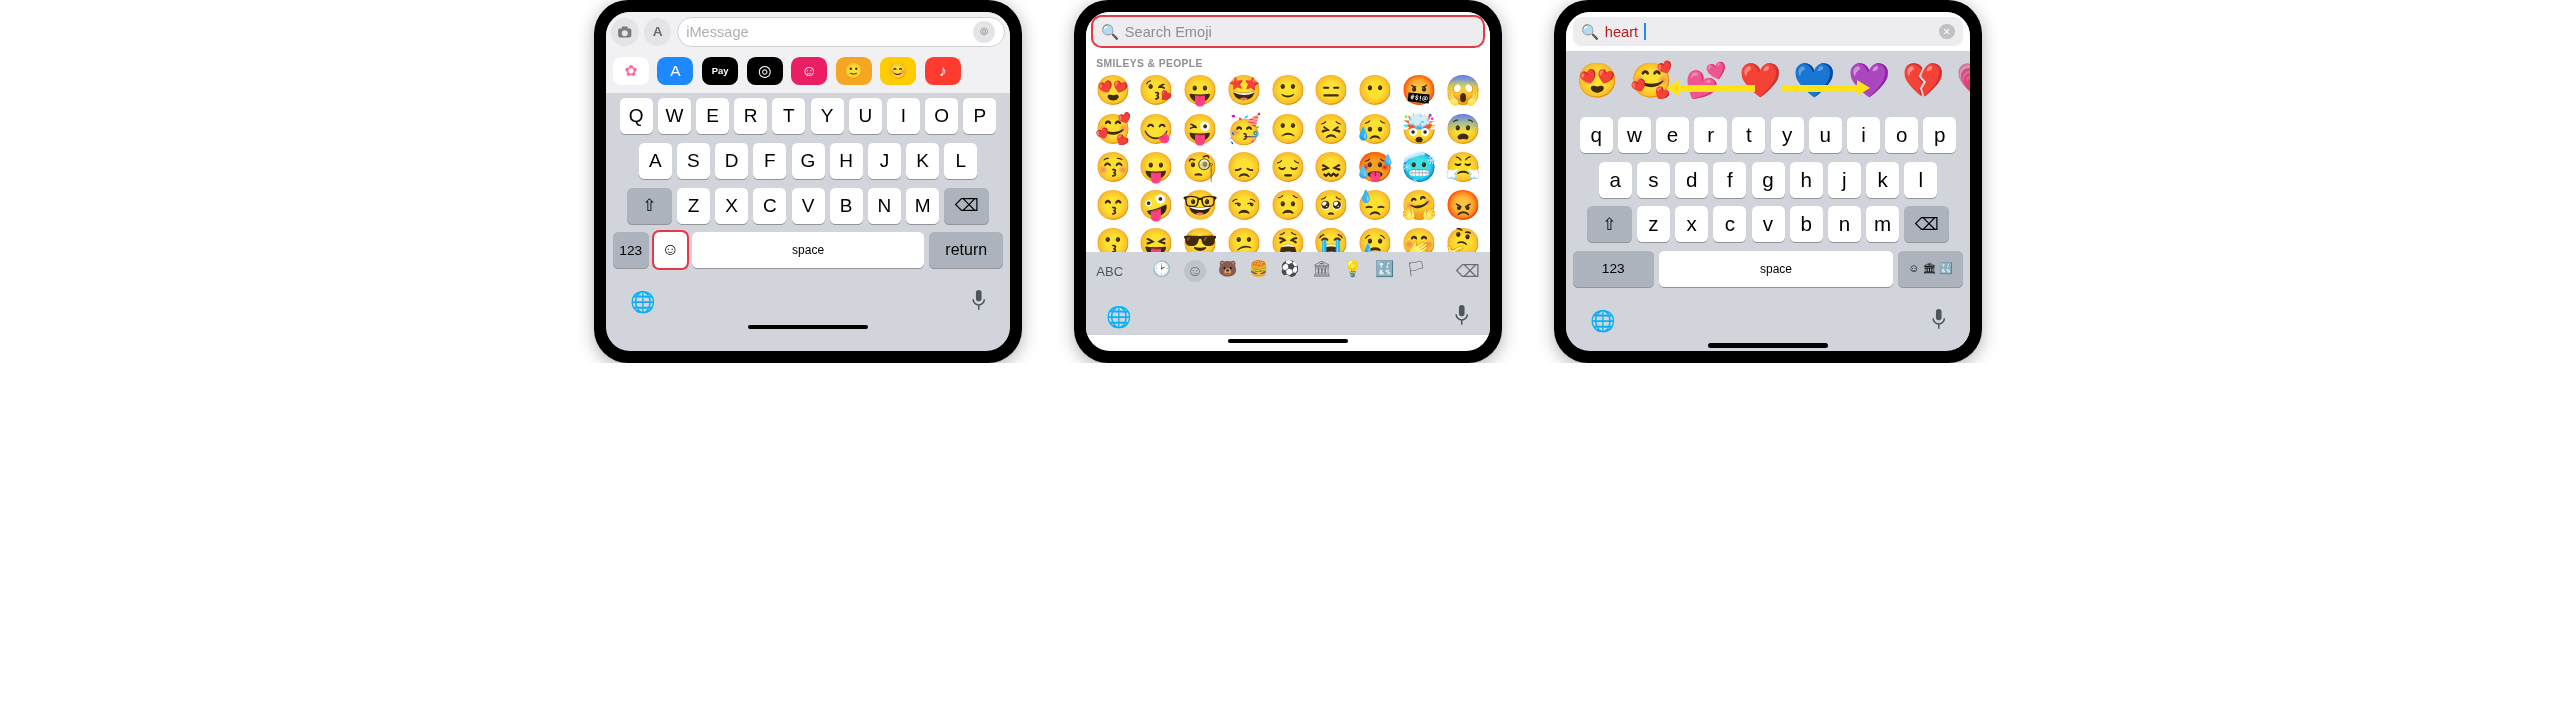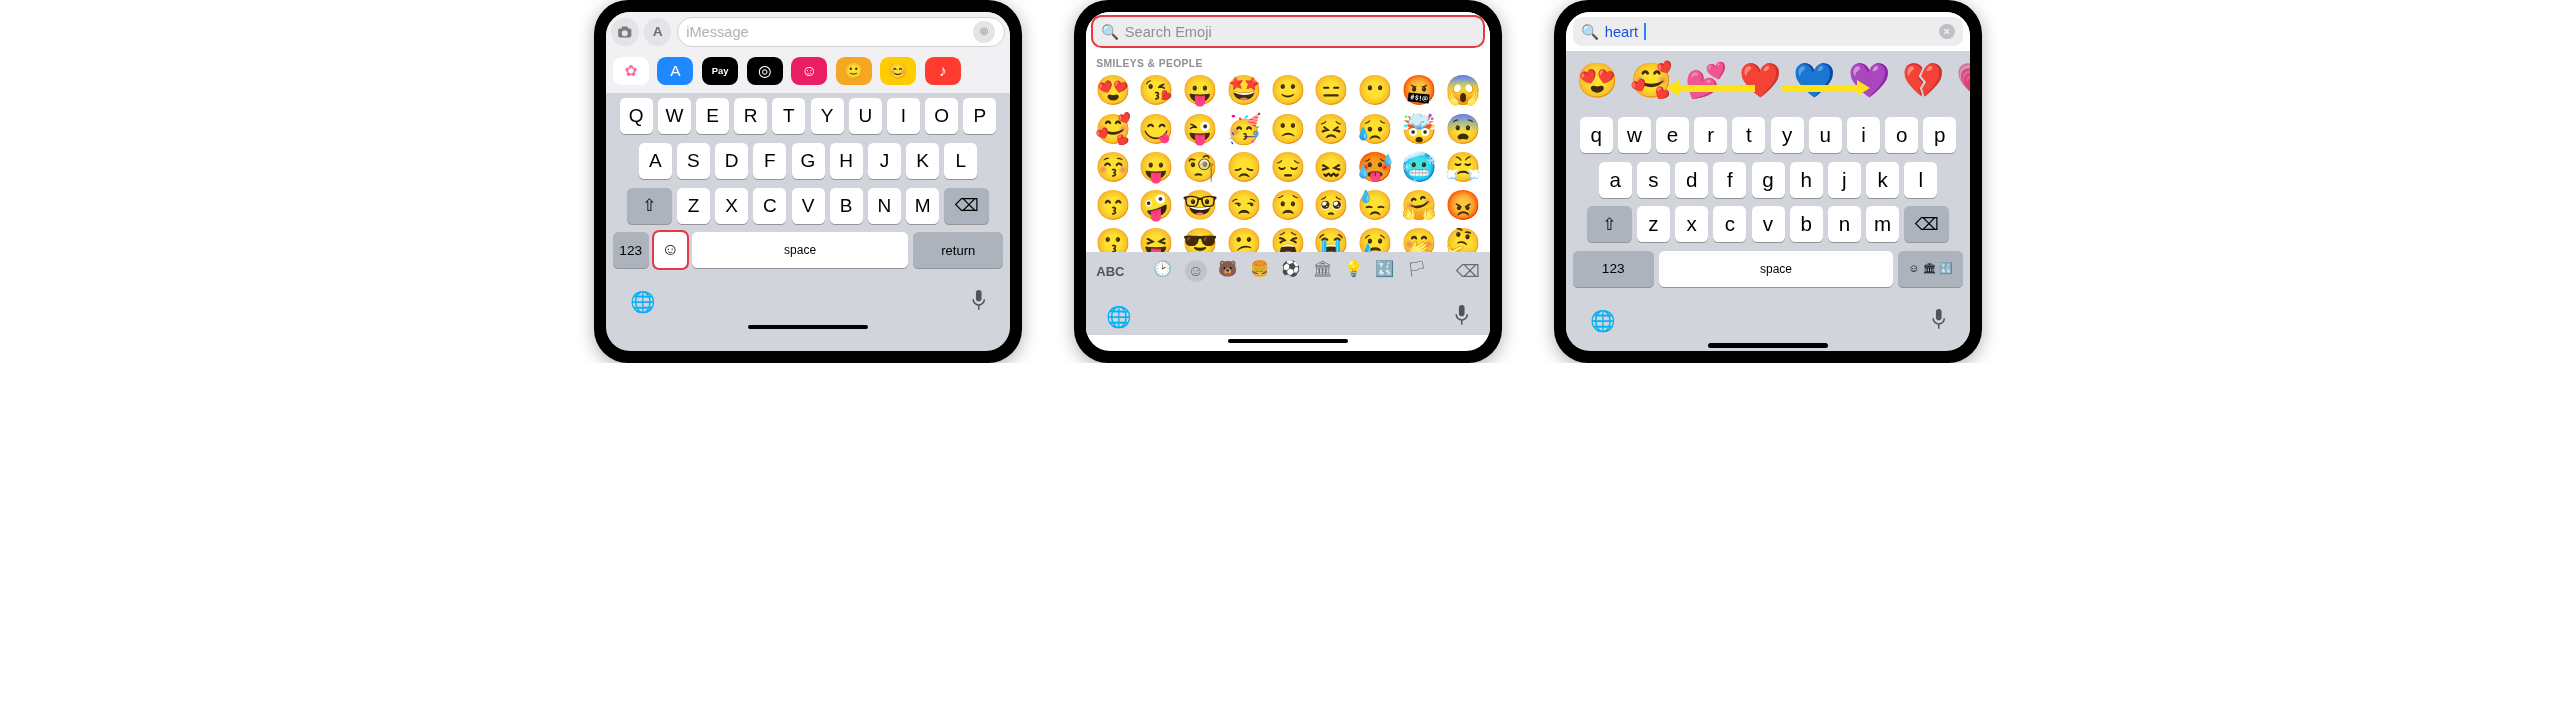--- a/index.html
+++ b/index.html
@@ -99,21 +99,21 @@
     display: flex;
     align-items: center;
     justify-content: center;
     font-size: 19px;
     color: #000;
     width: 33px;
   }
   .key.lower { font-size: 20.6px; }
   .key-wide { width: 45px; background: #adb3bd; font-size: 13.7px; }
   .spacebar { flex:1; background:#fff; font-size:12px; }
-  .return-key { width: 90px; background:#adb3bd; font-size:13px; }
+  .return-key { width: 74px; background:#adb3bd; font-size:16px; }
   .num-key { width: 36px; background:#adb3bd; font-size:13.7px; }
   .emoji-key { width: 33px; background:#fff; font-size:17px; }
   .bottom-row {
     display:flex;
     justify-content:space-between;
     padding: 13.7px 20.6px 5.2px;
   }
   .globe, .mic { font-size:20.6px; color:#50555c; }
   .home-ind {
     width: 120px; height:4.3px; background:#000; border-radius:2.6px;
@@ -173,21 +173,21 @@
     padding: 8.6px 10.3px;
     font-size:12px;
     color:#6b6b70;
   }
   .cat-icons { display:flex; gap:12px; font-size:15.5px; }
   .cat-active {
     background:#bfc4cc; border-radius:50%; width:22px;height:22px;
     display:flex;align-items:center;justify-content:center;
   }
   
-  .search-val { color:#1d4ed8; }
+  .search-val { color:#b91c1c; }
   .cursor {
     display:inline-block; width:1.7px; height:17px; background:#1e88ff;
     vertical-align: middle; margin-left:0.9px;
   }
   .clear-btn {
     margin-left:auto; width:15.5px;height:15.5px;border-radius:50%;
     background:#c0c0c5; color:#fff; font-size:9.4px;
     display:flex;align-items:center;justify-content:center;
   }
   .result-row {
@@ -356,21 +356,21 @@
           <div class="emoji-cell">😎</div>
           <div class="emoji-cell">😕</div>
           <div class="emoji-cell">😫</div>
           <div class="emoji-cell">😭</div>
           <div class="emoji-cell">😢</div>
           <div class="emoji-cell">🤭</div>
           <div class="emoji-cell">🤔</div>
         </div>
     </div>
     <div class="emoji-cat-row">
-      <span style="font-size:13px;font-weight:700;color:#50555c">ABC</span>
+      <span style="font-size:13px;font-weight:400;color:#50555c">ABC</span>
       <div class="cat-icons" id="catrow">
           <span>🕑</span>
           <span class="cat-active">☺</span>
           <span>🐻</span>
           <span>🍔</span>
           <span>⚽</span>
           <span>🏛</span>
           <span>💡</span>
           <span>🔣</span>
           <span>🏳</span>

